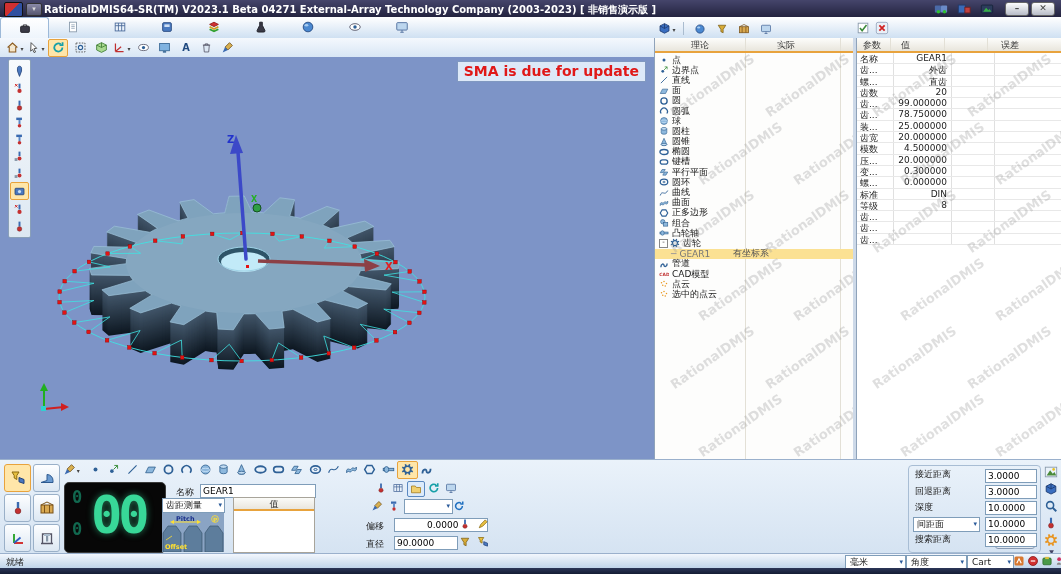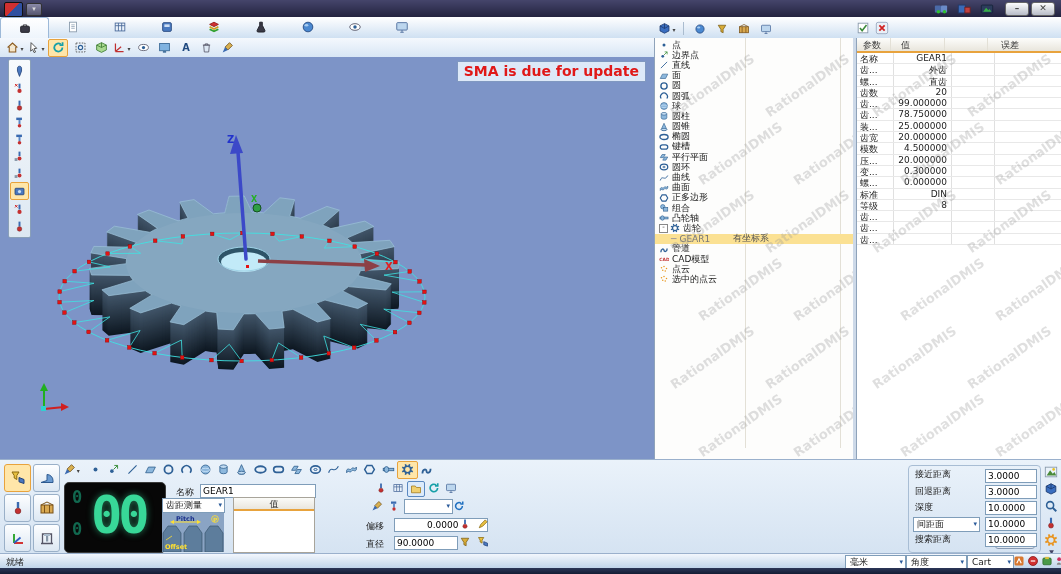--- a/index.html
+++ b/index.html
@@ -115,20 +115,21 @@
   .vsplit{position:absolute;top:38px;height:421px;width:3px;background:#cdd9e8;}
 </style>
 </head>
 <body>
 
 <div id="app">
 
   <div class="titlebar">
     <div class="tb-logo"></div>
     <div class="tb-menu">▾</div>
+    <span class="tb-title">RationalDMIS64-SR(TM) V2023.1 Beta 04271   External-Array Technology Company (2003-2023) [ 非销售演示版 ]</span>
     <div class="tray" id="tray">
         <span class="trayic"><svg viewBox="0 0 16 16" width="14" height="14">
             <rect x="1" y="4" width="7" height="8" rx="1" fill="#4a6aa8"></rect>
             <rect x="8" y="4" width="7" height="8" rx="1" fill="#6a8ac8"></rect>
             <circle cx="5" cy="11" r="2" fill="#30c030"></circle>
             <circle cx="12" cy="11" r="2" fill="#30c030"></circle>
           </svg></span>
         <span class="trayic"><svg viewBox="0 0 16 16" width="14" height="14">
             <rect x="1.5" y="3.5" width="8" height="9" fill="#3a6ab8" stroke="#203a6a"></rect>
             <rect x="9" y="6" width="6" height="6.5" fill="#c04040" stroke="#702020"></rect>
@@ -494,20 +495,26 @@
         <div class="it">
           <svg viewBox="0 0 16 16" width="13" height="13">
             <rect x="6.8" y="2" width="2.4" height="6" fill="#3a6ab0"></rect>
             <circle cx="8" cy="11" r="2.8" fill="#c43030" stroke="#701818" stroke-width="0.6"></circle>
           </svg>
         </div>
       </div>
   </div>
 
   <div class="tree">
+    <div class="phead">
+      <span style="left:36px;">理论</span>
+      <span style="left:122px;">实际</span>
+      <div class="vline" style="left:90px;"></div>
+        <div class="vline" style="left:185px;"></div>
+    </div>
     <div id="treeBody" style="position:relative;padding-top:2px;">
       <div class="vline" style="left:90px;top:0;height:410px;"></div>
       <div class="vline" style="left:185px;top:0;height:410px;"></div>
     <div class="trow">
           <span style="width:4px;"></span>
           <span style="display:inline-flex;">
             <svg viewBox="0 0 16 16" width="10" height="10">
               <circle cx="8" cy="8" r="2.4" fill="#2e6096"></circle>
             </svg>
           </span>

